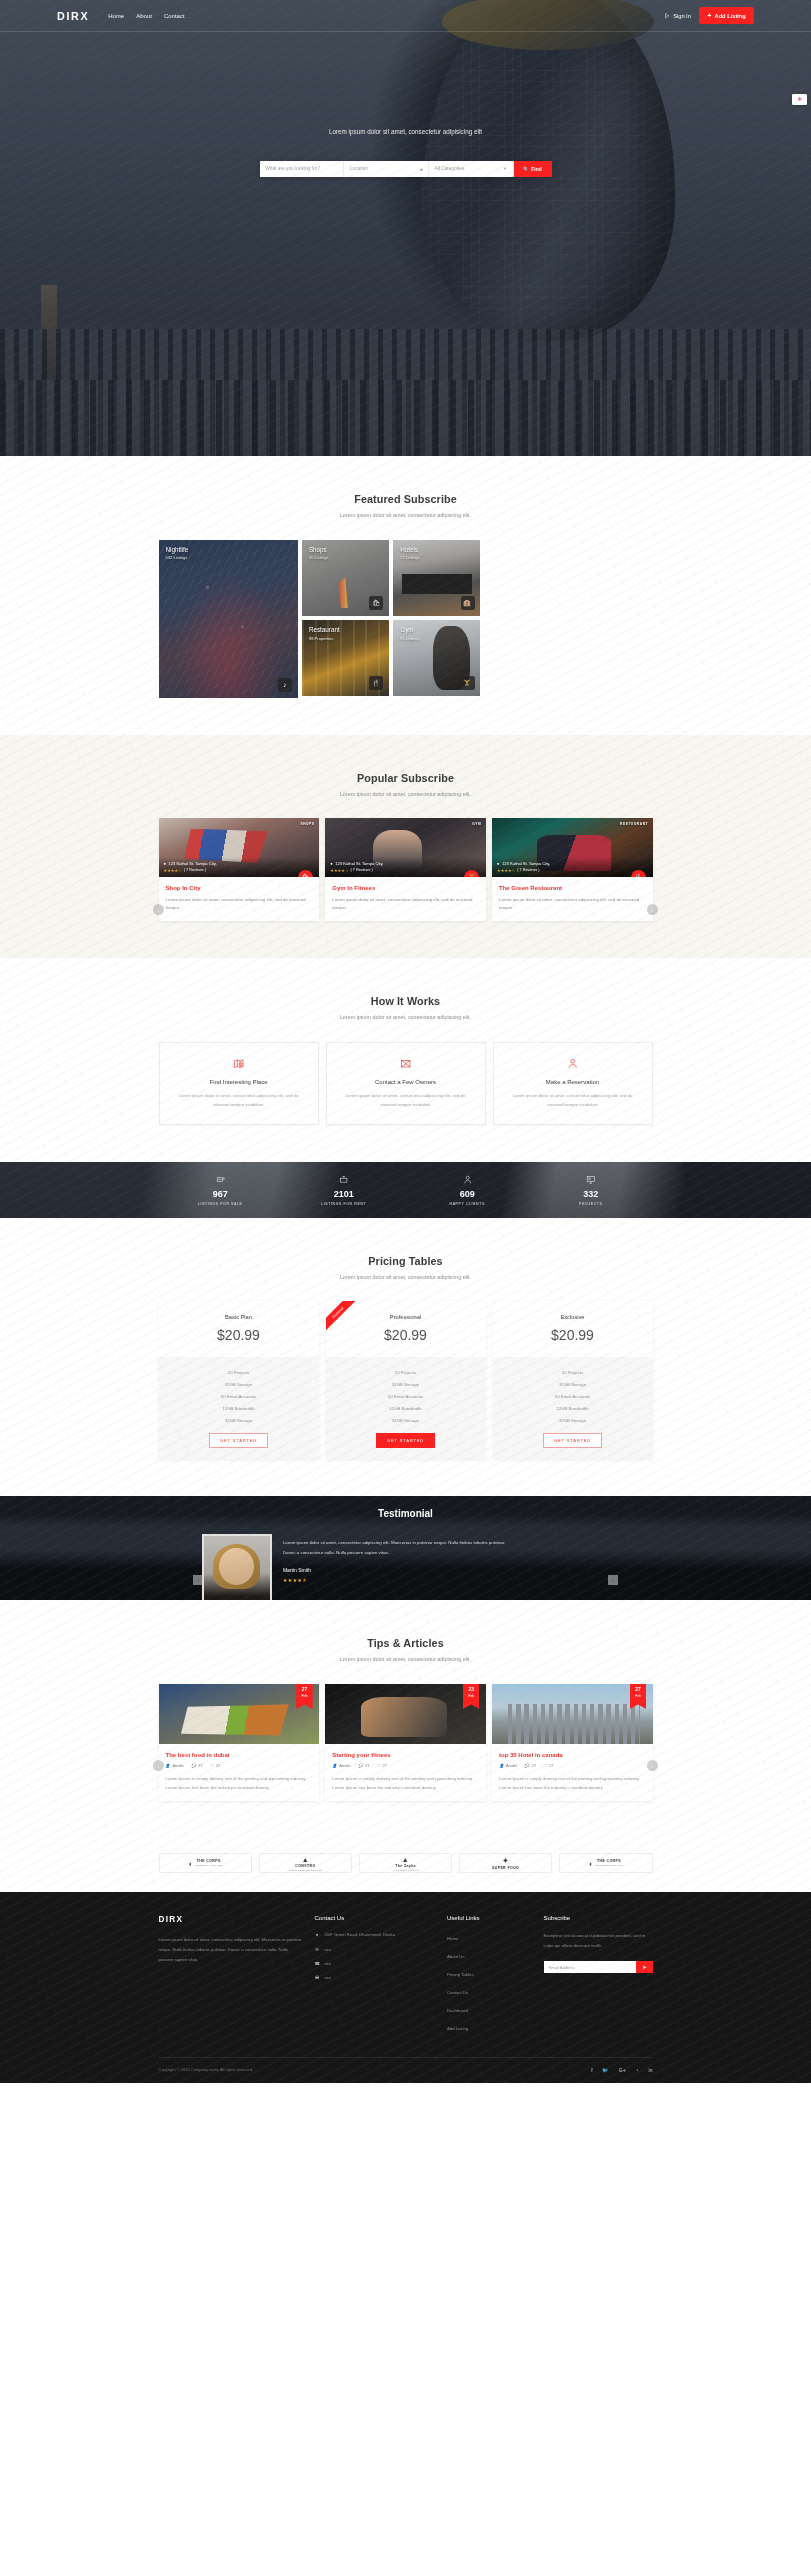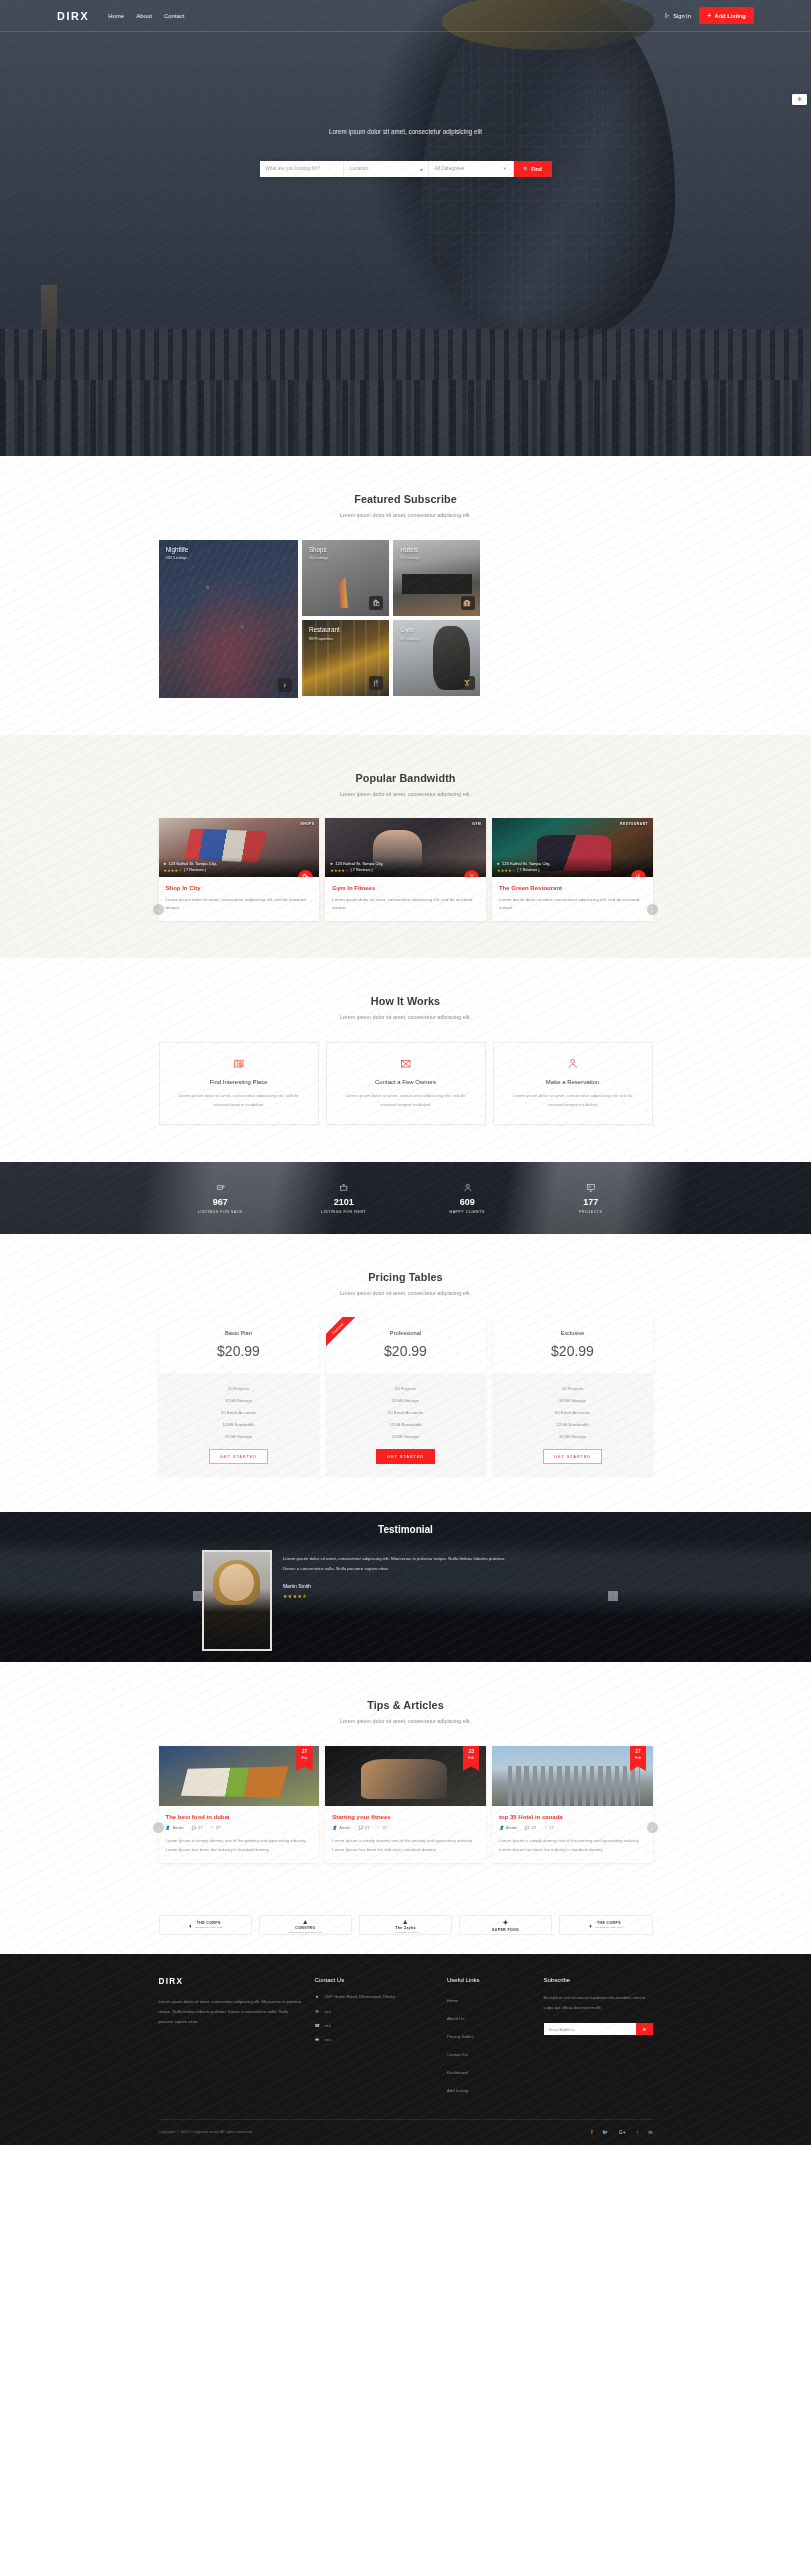--- a/index.html
+++ b/index.html
@@ -199,21 +199,21 @@
   .hcard{
     flex:1; background:#fff; border:0.6px solid #ececec; padding:14px 10.8px 15px;
     text-align:center; box-shadow:0 0.6px 1.9px rgba(0,0,0,.035);
   }
   .hicon{ height:14px; display:flex; align-items:center; justify-content:center; }
   .hicon svg{ width:11.4px; height:11.4px; stroke:#e8342f; fill:none; stroke-width:1.4; }
   .htitle{ font-size:6px; color:#3c3c3c; margin-top:8.2px; font-weight:400; }
   .hdesc{ font-size:4.3px; color:#a0a0a0; line-height:2.1; margin-top:5.7px; }
 
   
-  .counters{ position:relative; height:72px; background:#0369a1; overflow:hidden; }
+  .counters{ position:relative; height:56px; background:#0369a1; overflow:hidden; }
   .counters-bg{ position:absolute; inset:0;
     background:
       linear-gradient(100deg, rgba(40,44,52,.9) 0 18%, rgba(120,126,134,.55) 26% 34%, rgba(30,33,40,.92) 42% 62%, rgba(150,155,160,.4) 68% 76%, rgba(25,28,34,.95) 84% 100%),
       linear-gradient(180deg,#3a3d44,#17191d);
   }
   .counters-in{ position:relative; z-index:3; display:flex; height:100%; align-items:center;
                 width:494px; margin:0 auto; }
   .counter{ flex:1; text-align:center; color:#fff; }
   .c-ico{ height:11.4px; display:flex; align-items:center; justify-content:center; }
   .c-ico svg{ width:9.5px; height:9.5px; stroke:#fff; fill:none; stroke-width:1.3; }
@@ -234,21 +234,21 @@
     cursor:pointer; font-family:"Liberation Sans",sans-serif;
   }
   .pbtn.filled{ background:#fb2020; color:#fff; border-color:#fb2020; }
   .ribbon{
     position:absolute; left:-19px; top:6.3px; width:61px; transform:rotate(-45deg);
     background:#fb2020; color:#fff; font-size:3.5px; text-align:center; padding:2.5px 0;
     font-style:italic;
   }
 
   
-  .testi{ position:relative; height:150px; overflow:hidden; background:#0d0f12; }
+  .testi{ position:relative; height:104px; overflow:hidden; background:#0d0f12; }
   .testi-bg{ position:absolute; inset:0;
     background:
       linear-gradient(180deg, rgba(22,26,32,.95) 0 18%, rgba(40,46,56,.85) 30% 52%, rgba(12,14,18,.98) 70% 100%),
       repeating-linear-gradient(90deg, rgba(120,130,145,.10) 0 0.6px, transparent 0.6px 37px),
       linear-gradient(160deg,#1a1e25,#0a0c10);
   }
   .testi-in{ position:relative; z-index:3; width:494px; margin:0 auto; padding-top:12px; }
   .testi-title{ text-align:center; color:#fff; font-size:10px; font-weight:700; }
   .testi-body{ display:flex; gap:11.4px; margin-top:15px; padding-left:43px; }
   .avatar{
@@ -448,21 +448,21 @@
               <div class="cat-ico">🏋</div>
             </div>
           </div>
         </div>
       </div>
     </div>
   </section>
 
   <section class="sec popular">
     <div class="container">
-      <h2 class="sec-title">Popular Bandwidth</h2>
+      <h2 class="sec-title">Popular Subscribe</h2>
       <p class="sec-sub">Lorem ipsum dolor sit amet, consectetur adipiscing elit.</p>
 
       <div class="listings">
         <div class="arrowbtn arrow-l">‹</div>
         <div class="arrowbtn arrow-r">›</div>
 
         <article class="lcard">
           <div class="lmedia lm1">
             <div class="ltag">SHOPS</div>
             <div class="lmeta">
@@ -605,21 +605,21 @@
         <div class="c-lbl">HAPPY CLIENTS</div>
       </div>
       <div class="counter">
         <div class="c-ico">
             <svg viewBox="0 0 24 24">
               <rect x="3" y="4" width="18" height="13"></rect>
               <path d="M9 21h6M12 17v4"></path>
               <path d="M6 8h7M6 11h5"></path>
             </svg>
           </div>
-        <div class="c-num">177</div>
+        <div class="c-num">332</div>
         <div class="c-lbl">PROJECTS</div>
       </div>
     </div>
   </section>
 
   <section class="sec">
     <div class="container">
       <h2 class="sec-title">Pricing Tables</h2>
       <p class="sec-sub">Lorem ipsum dolor sit amet, consectetur adipiscing elit.</p>
 

